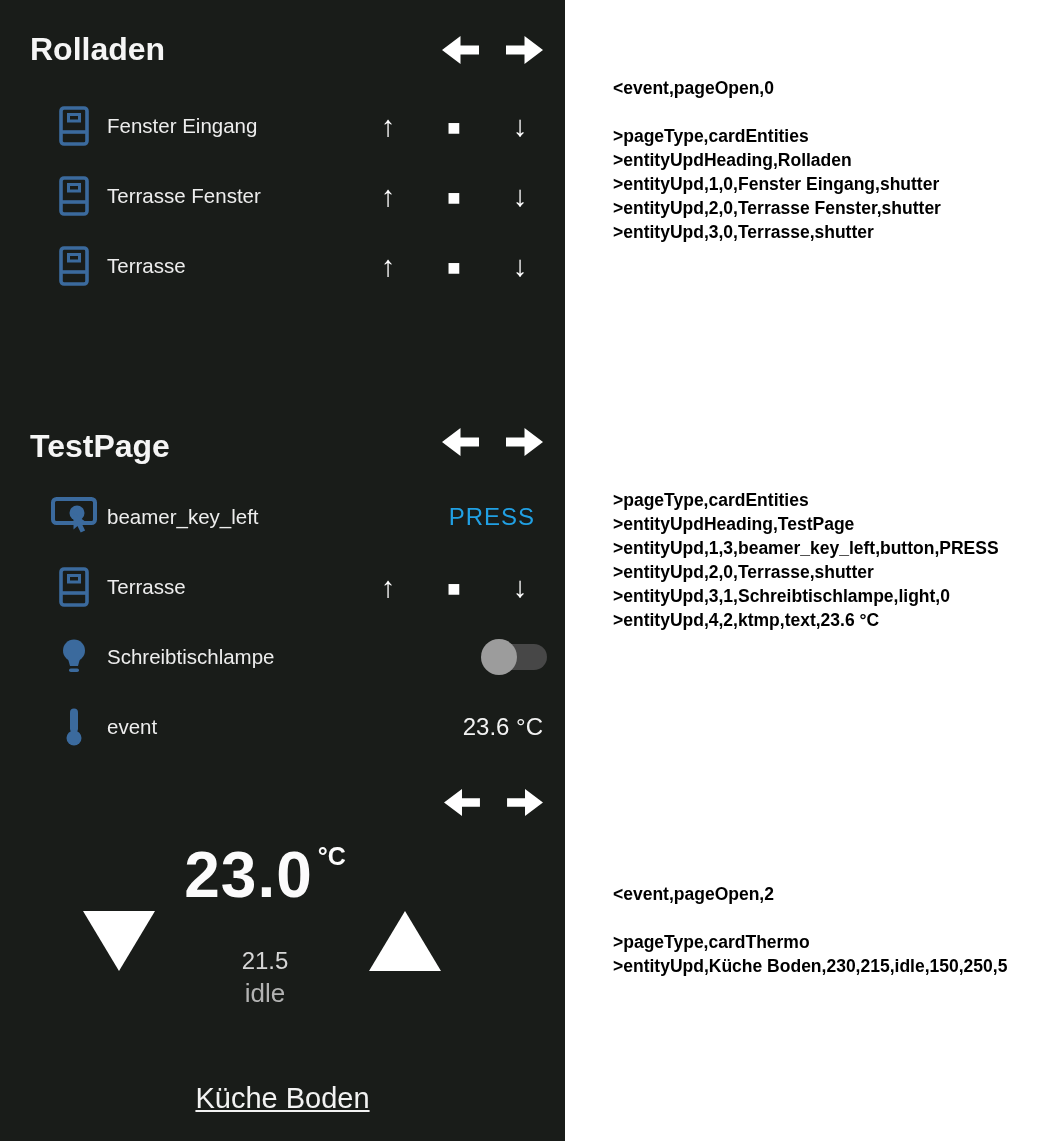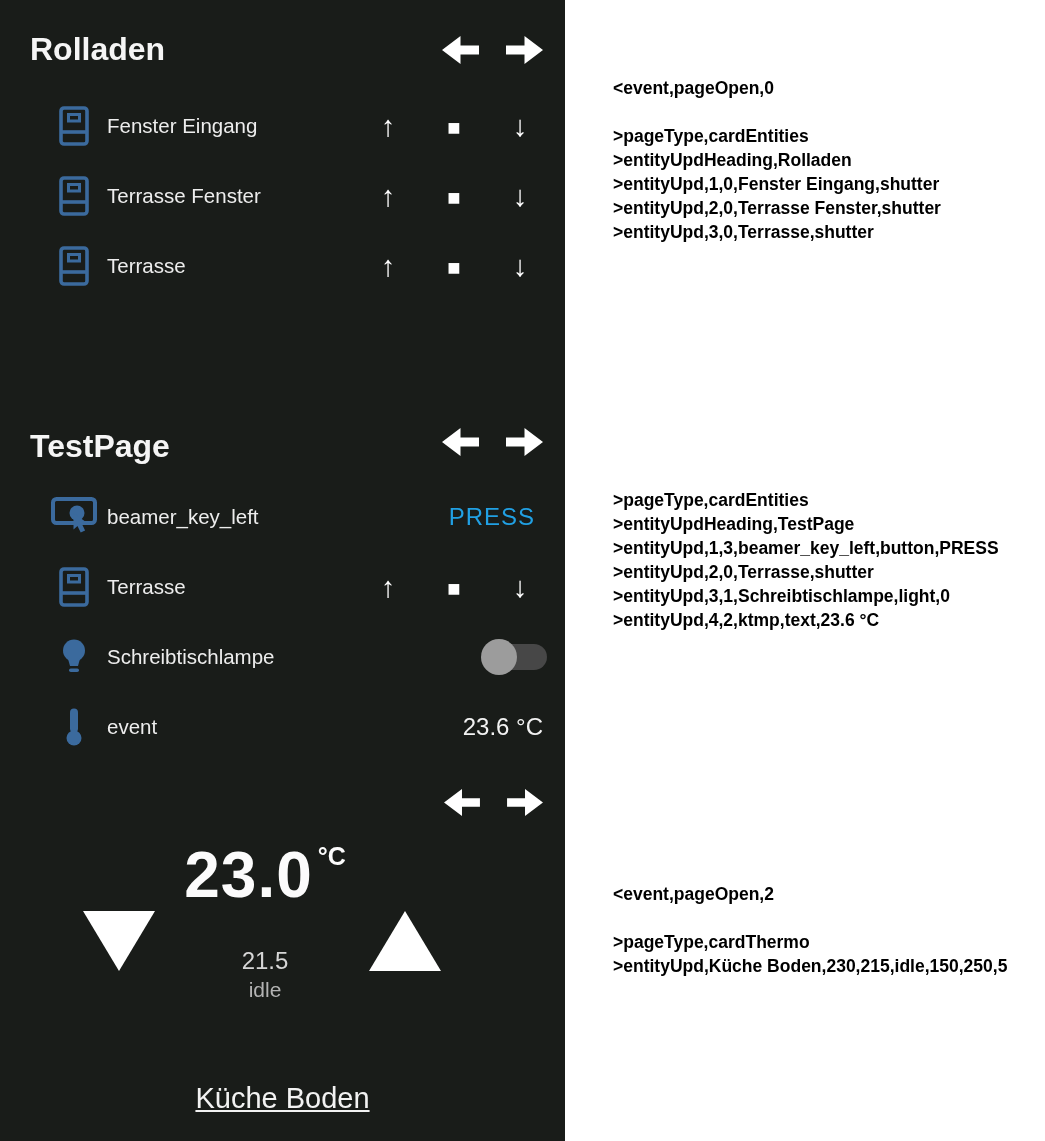--- a/index.html
+++ b/index.html
@@ -29,21 +29,21 @@
   .toggle .knob { position:absolute; left:0; top:1px; width:36px; height:36px; border-radius:50%; background:#9c9c9c; }
 
   
   .temp-wrap { position:absolute; left:150px; top:838px; width:230px; text-align:center; white-space:nowrap; }
   .temp-big { font-size:64px; font-weight:700; color:#fbfbfb; letter-spacing:1px; }
   .temp-unit { font-size:25px; font-weight:700; color:#fbfbfb; position:relative; top:-32px; margin-left:5px; }
   .tri { position:absolute; top:910px; cursor:pointer; }
   .tri.down { left:82px; }
   .tri.up { left:368px; }
   .setpoint { position:absolute; left:150px; top:947px; width:230px; text-align:center; font-size:24px; color:#d6d6d6; }
-  .hvac { position:absolute; left:150px; top:978px; width:230px; text-align:center; font-size:21px; color:#b3b3b3; }
+  .hvac { position:absolute; left:150px; top:978px; width:230px; text-align:center; font-size:26px; color:#b3b3b3; }
   .thermo-title { position:absolute; left:0; top:1082px; width:565px; text-align:center; font-size:29px; color:#f2f2f2;text-decoration:underline; }
 
   
   .pblock { position:absolute; left:613px; color:#000; font-weight:700; font-size:17.5px; line-height:24px; white-space:nowrap; }
   .plines { margin-top:24px; }
 </style>
 </head>
 <body>
 
 <div class="panel">

